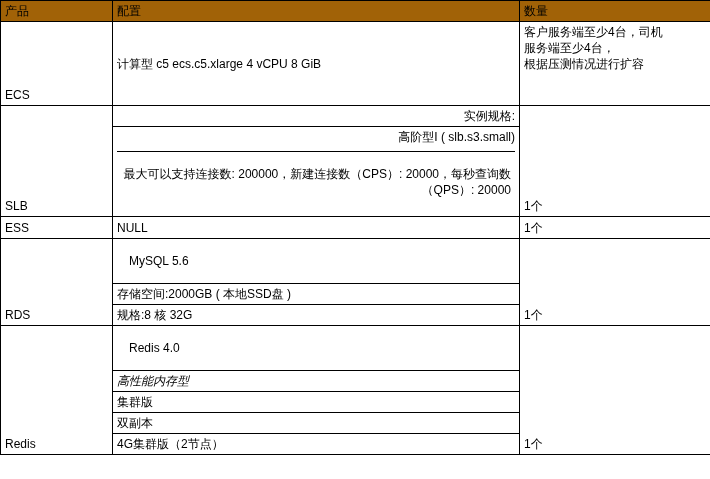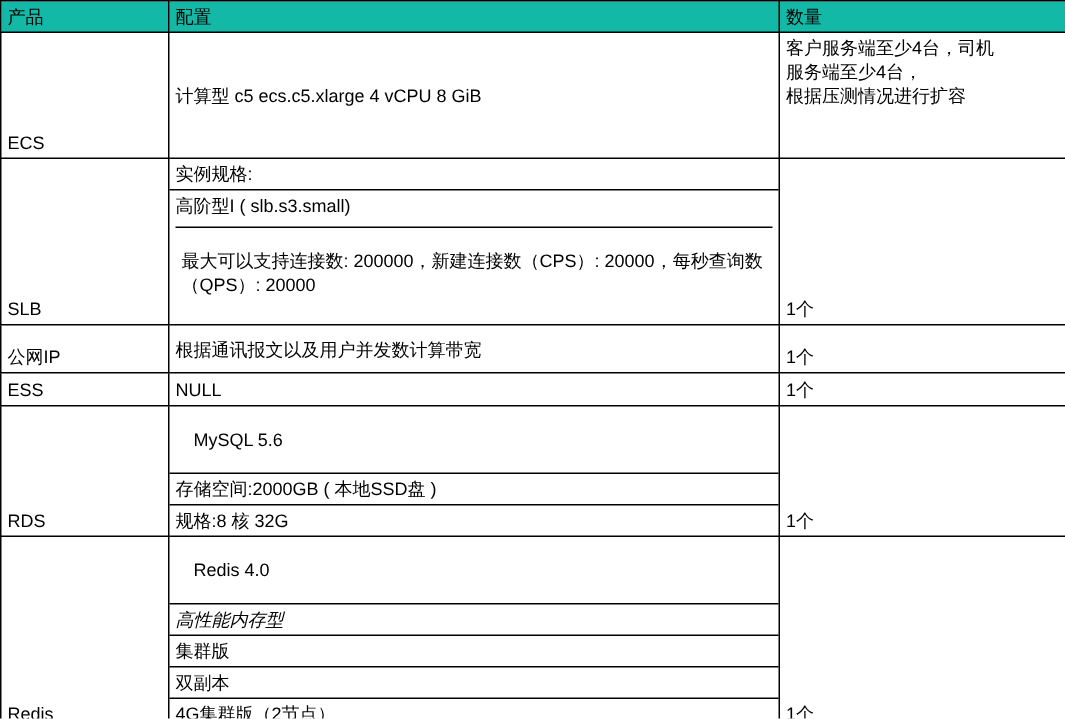--- a/index.html
+++ b/index.html
@@ -27,21 +27,21 @@
   table.spec-table th, table.spec-table td {
     border: 1px solid #000000;
     vertical-align: bottom;
     padding: 2px 4px 2px 4px;
     font-weight: normal;
     font-size: 12px;
     line-height: 16px;
     text-align: left;
   }
   table.spec-table thead th {
-    background: #14b8a6;
+    background: #a16207;
     height: 18px;
     vertical-align: middle;
     padding-top: 1px;
     padding-bottom: 1px;
   }
   .cell-lines > div {
     display: block;
   }
   .sub-row {
     border-top: 1px solid #000000;
@@ -84,33 +84,28 @@
       </td>
       <td class="cell-lines" style="vertical-align:top;">
         <div>客户服务端至少4台，司机</div>
         <div>服务端至少4台，</div>
         <div>根据压测情况进行扩容</div>
       </td>
     </tr>
 
     <tr style="height:108px;">
       <td class="product-bottom">SLB</td>
-      <td class="cell-lines" style="vertical-align:top;padding:0;">
+      <td class="cell-lines" style="vertical-align:top;padding:0;text-align:right;">
         <div class="sub-row first" style="margin:0;border:none;padding:2px 4px;">实例规格:</div>
         <div class="sub-row" style="margin:0;padding:2px 4px;">高阶型I ( slb.s3.small)</div>
         <div class="sub-row" style="margin:4px;padding:14px 4px;">最大可以支持连接数: 200000，新建连接数（CPS）: 20000，每秒查询数（QPS）: 20000</div>
       </td>
       <td class="qty-bottom">1个</td>
     </tr>
 
-    <tr style="height:32px;">
-      <td class="product-bottom">公网IP</td>
-      <td style="vertical-align:middle;">根据通讯报文以及用户并发数计算带宽</td>
-      <td class="qty-bottom">1个</td>
-    </tr>
 
     <tr style="height:22px;">
       <td class="product-bottom">ESS</td>
       <td style="vertical-align:middle;">NULL</td>
       <td class="qty-bottom">1个</td>
     </tr>
 
     <tr style="height:66px;">
       <td class="product-bottom">RDS</td>
       <td class="cell-lines" style="vertical-align:top;padding:0;">

